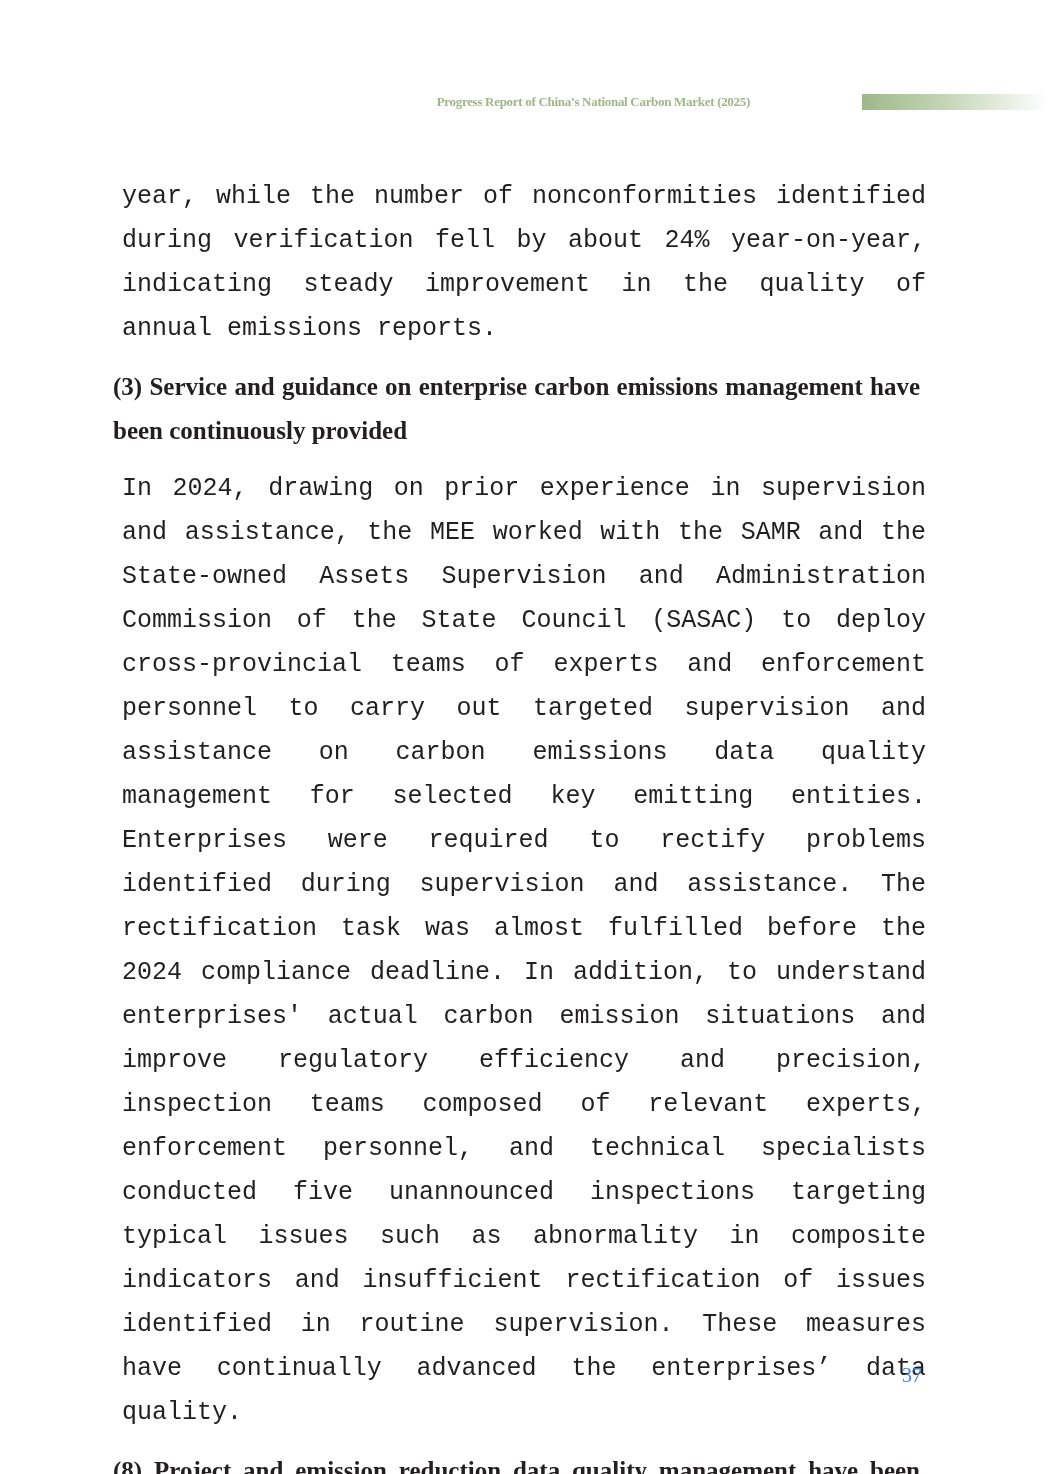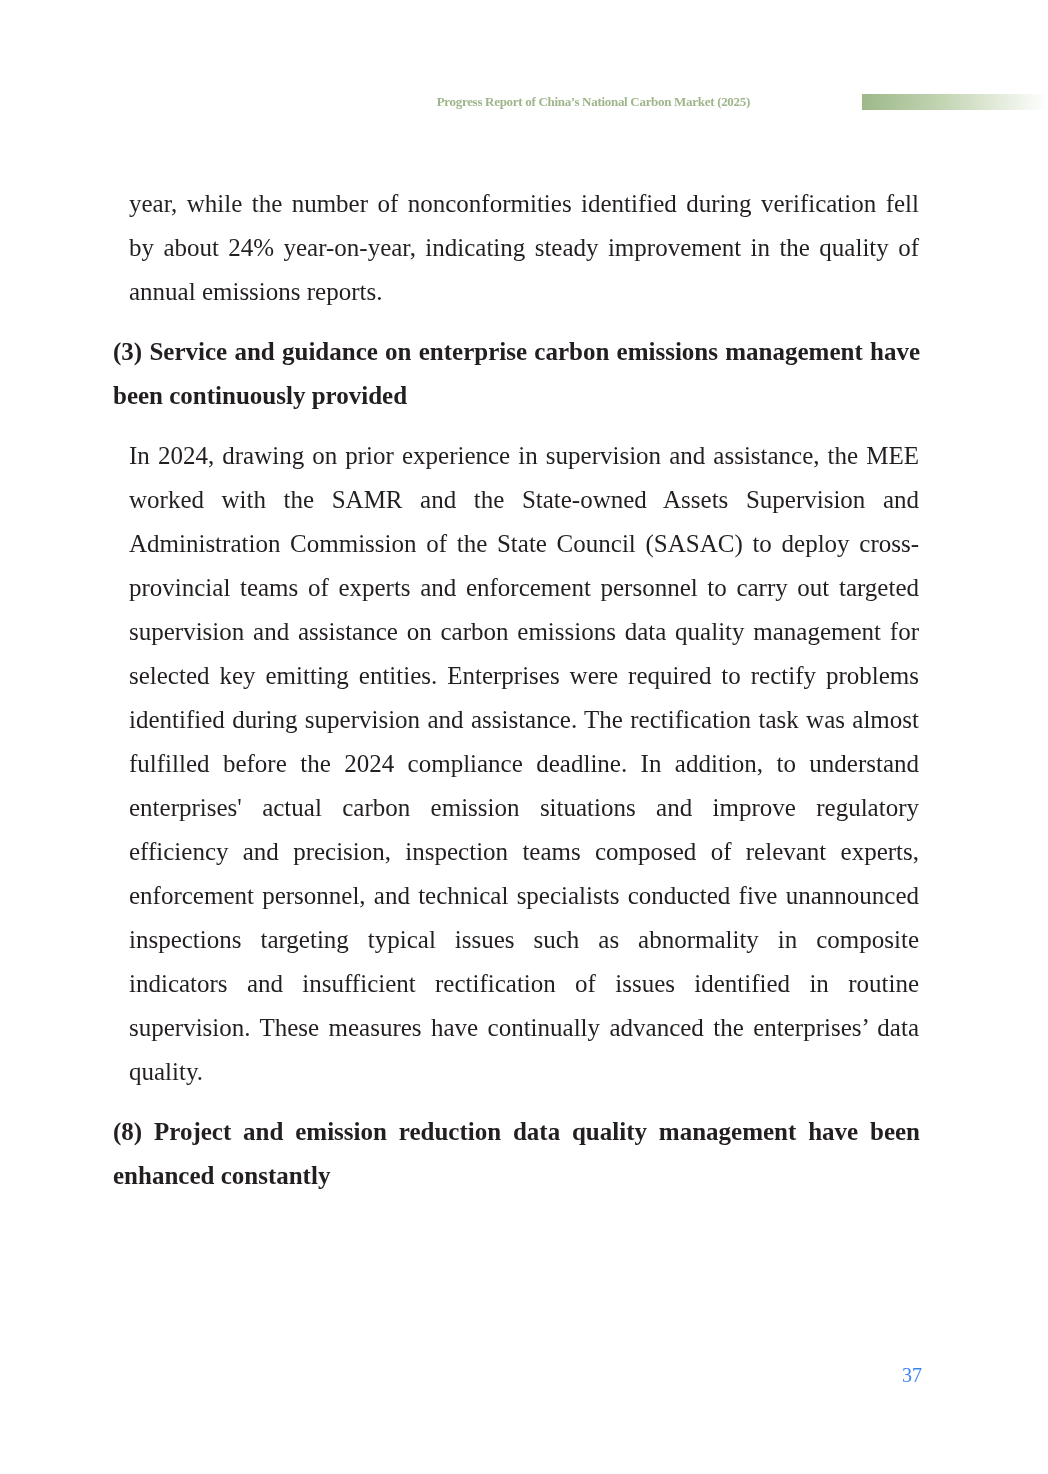--- a/index.html
+++ b/index.html
@@ -1,21 +1,21 @@
 <!DOCTYPE html>
 <html><head>
 <meta charset="utf-8">
 <style>
   html, body { margin:0; padding:0; }
   body { width:1048px; height:1474px; background:#ffffff; position:relative; overflow:hidden; font-family:"Liberation Serif", serif; color:#231f20; }
   .header { position:absolute; top:92px; left:0; width:948px; height:20px; }
   .header-title { position:absolute; right:198px; top:2px; font-size:13px; font-weight:bold; color:#9fb58a; letter-spacing:-0.3px; font-family:"Liberation Serif", serif; }
   .header-bar { position:absolute; left:862px; top:2px; width:186px; height:16px; background:linear-gradient(to right, #9db88a 0%, #c5d6b5 45%, #ffffff 100%); }
   .content { position:absolute; left:113px; top:166px; width:822px; }
-  p.body { margin:16px; font-size:25px; line-height:44px; text-align:justify; text-align-last:left; }
+  p.body { margin:9px; font-size:25px; line-height:44px; text-align:justify; text-align-last:left;font-family:Liberation Mono, monospace; }
   h3 { margin:14px 15px 14px 0; font-size:25px; line-height:44px; font-weight:bold; text-align:justify; }
   .page-number { position:absolute; left:902px; top:1364px; font-size:20px; color:#3b82f6; }
 </style>
 </head>
 <body>
 
 <div class="header">
   <span class="header-title">Progress Report of China’s National Carbon Market (2025)</span>
   <div class="header-bar"></div>
 </div>

